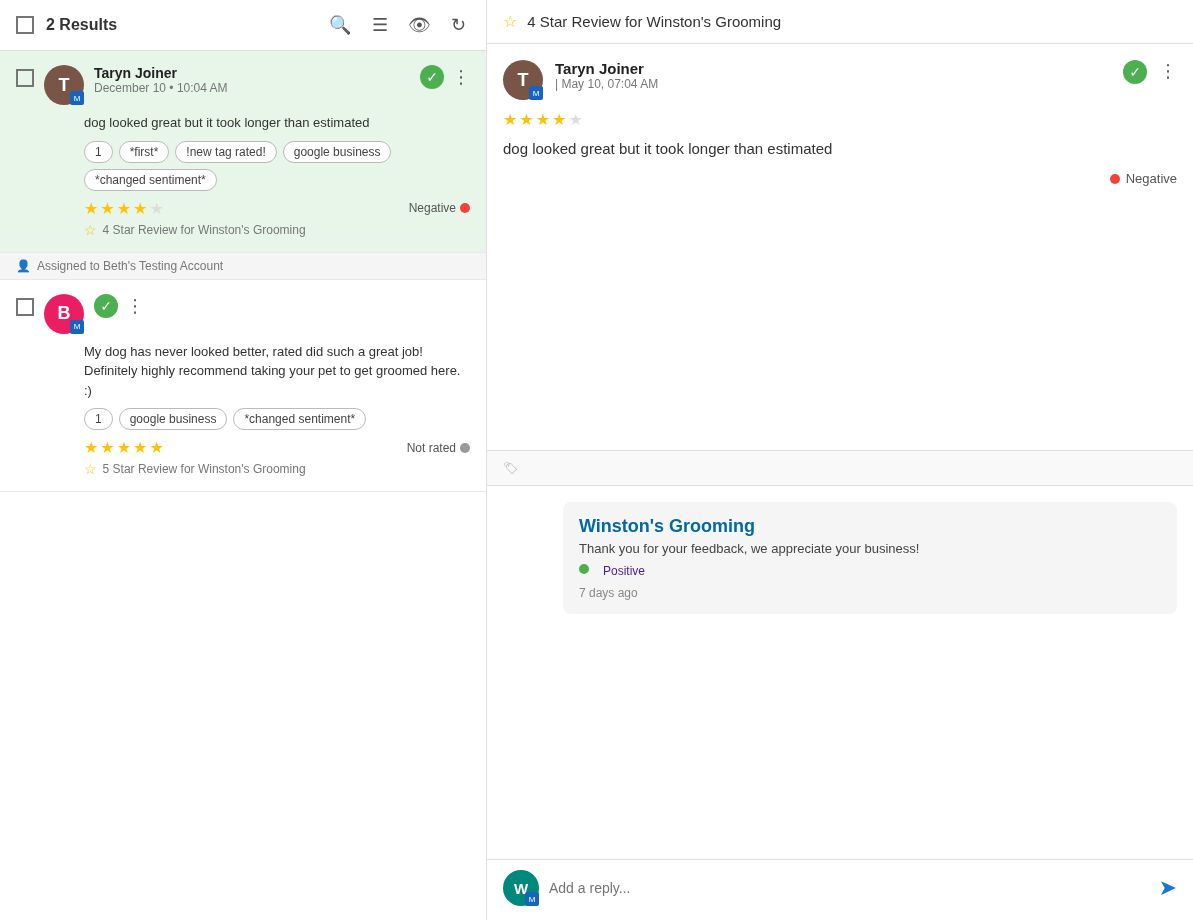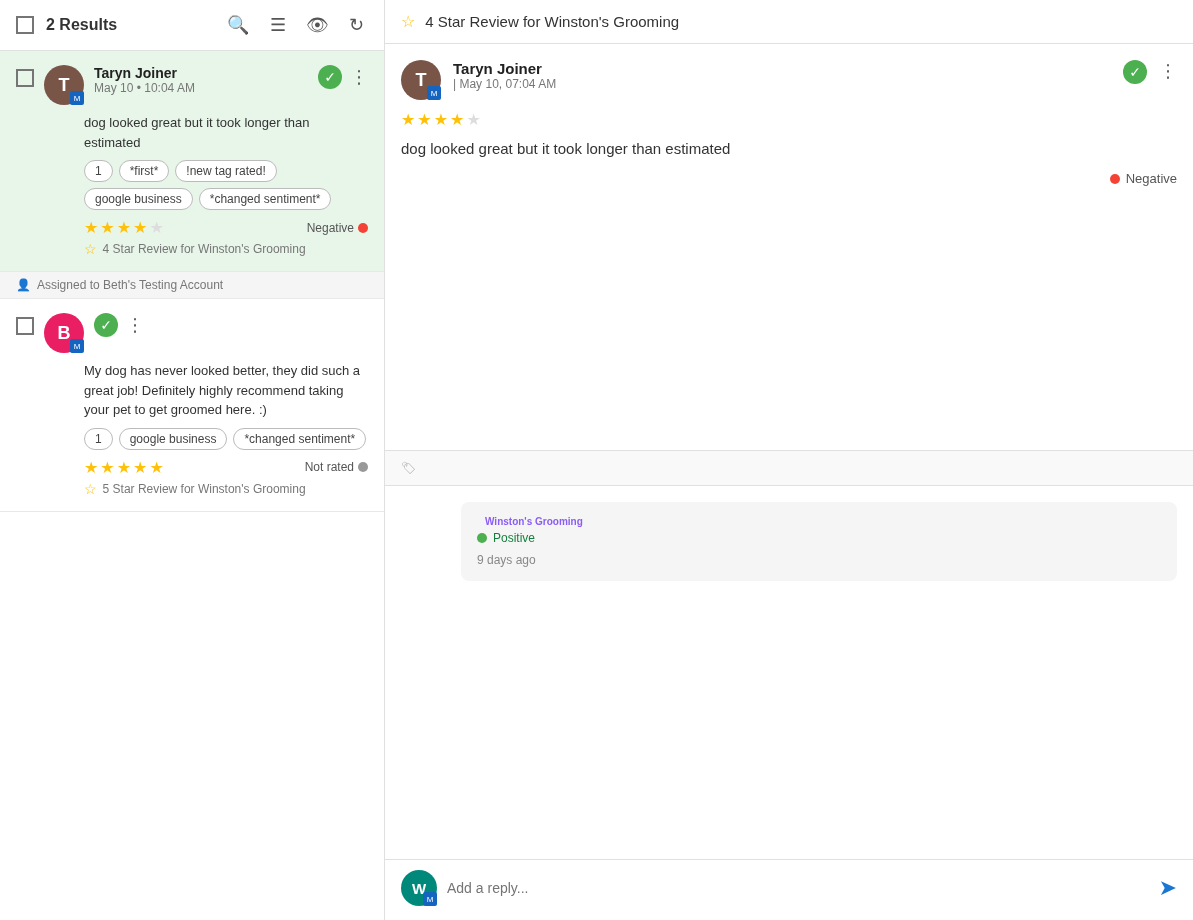--- a/index.html
+++ b/index.html
@@ -1,20 +1,20 @@
 <!DOCTYPE html>
 <html><head>
   <meta charset="utf-8">
   <style>
     * { box-sizing: border-box; margin: 0; padding: 0; }
     body { font-family: Arial, sans-serif; font-size: 14px; background: #f5f5f5; display: flex; width: 1193px; height: 920px; overflow: hidden; }
 
     
     .left-panel {
-      width: 385px;
+      width: 487px;
       background: #fff;
       border-right: 1px solid #e0e0e0;
       display: flex;
       flex-direction: column;
       height: 100%;
     }
     .left-header {
       display: flex;
       align-items: center;
       padding: 10px 16px;
@@ -271,36 +271,34 @@
     }
     .tag-icon { color: #aaa; }
     .reply-card {
       background: #f5f5f5;
       border-radius: 8px;
       padding: 14px 16px;
       margin: 16px 0 0 60px;
     }
     .reply-author {
       font-weight: bold;
-      font-size: 10px;
-      color: #8b5cf6;
+      font-size: 18px;
+      color: #0369a1;
       margin-bottom: 4px;
-      margin-left: 8px;
     }
     .reply-text {
       font-size: 13px;
       color: #444;
       margin-bottom: 8px;
     }
     .reply-sentiment {
       display: flex;
-      align-items: center;
-      gap: 6px;
-      font-size: 12px;
-      color: #15803d;
+      gap: 14px;
+      font-size: 12px;
+      color: #4c1d95;
     }
     .reply-time {
       font-size: 12px;
       color: #888;
       margin-top: 8px;
     }
     .char-count {
       text-align: right;
       font-size: 12px;
       color: #999;
@@ -352,21 +350,21 @@
 
     <div class="review-item selected">
       <div class="review-header">
         <div class="review-checkbox"></div>
         <div class="avatar">
           <div class="avatar-img" style="background:#795548;">T</div>
           <div class="avatar-badge">M</div>
         </div>
         <div class="review-meta">
           <div class="reviewer-name">Taryn Joiner</div>
-          <div class="review-date">May 10 • 10:04 AM</div>
+          <div class="review-date">December 10 • 10:04 AM</div>
         </div>
         <div class="review-actions">
           <div class="check-circle">✓</div>
           <button class="more-btn">⋮</button>
         </div>
       </div>
       <div class="review-text">dog looked great but it took longer than estimated</div>
       <div class="tags-row">
         <span class="tag">1</span>
         <span class="tag">*first*</span>
@@ -403,21 +401,21 @@
         <div class="review-checkbox"></div>
         <div class="avatar">
           <div class="avatar-img" style="background:#E91E63;">B</div>
           <div class="avatar-badge">M</div>
         </div>
         <div class="review-actions">
           <div class="check-circle">✓</div>
           <button class="more-btn">⋮</button>
         </div>
       </div>
-      <div class="review-text">My dog has never looked better, they did such a great job! Definitely highly recommend taking your pet to get groomed here. :)</div>
+      <div class="review-text">My dog has never looked better, rated did such a great job! Definitely highly recommend taking your pet to get groomed here. :)</div>
       <div class="tags-row">
         <span class="tag">1</span>
         <span class="tag">google business</span>
         <span class="tag">*changed sentiment*</span>
       </div>
       <div class="stars-row">
         <div class="stars">
           <span class="star filled">★</span>
           <span class="star filled">★</span>
           <span class="star filled">★</span>
@@ -476,25 +474,26 @@
     </div>
   </div>
 
   <div class="tags-section">
     <span class="tag-icon">🏷</span>
   </div>
 
   <div style="padding: 0 16px; flex: 1;">
     <div class="reply-card">
       <div class="reply-author">Winston's Grooming</div>
+      <div class="reply-text">Thank you for your feedback, we appreciate your business!</div>
       <div class="reply-sentiment">
         <span class="sentiment-dot" style="background:#4CAF50;"></span>
         <span>Positive</span>
       </div>
-      <div class="reply-time">9 days ago</div>
+      <div class="reply-time">7 days ago</div>
     </div>
   </div>
 
 
   <div class="reply-input-row">
     <div class="avatar" style="width:36px; height:36px;">
       <div class="avatar-img" style="background:#00897B; font-size:15px;">W</div>
       <div class="avatar-badge">M</div>
     </div>
     <input class="reply-input" type="text" placeholder="Add a reply..." style="">

